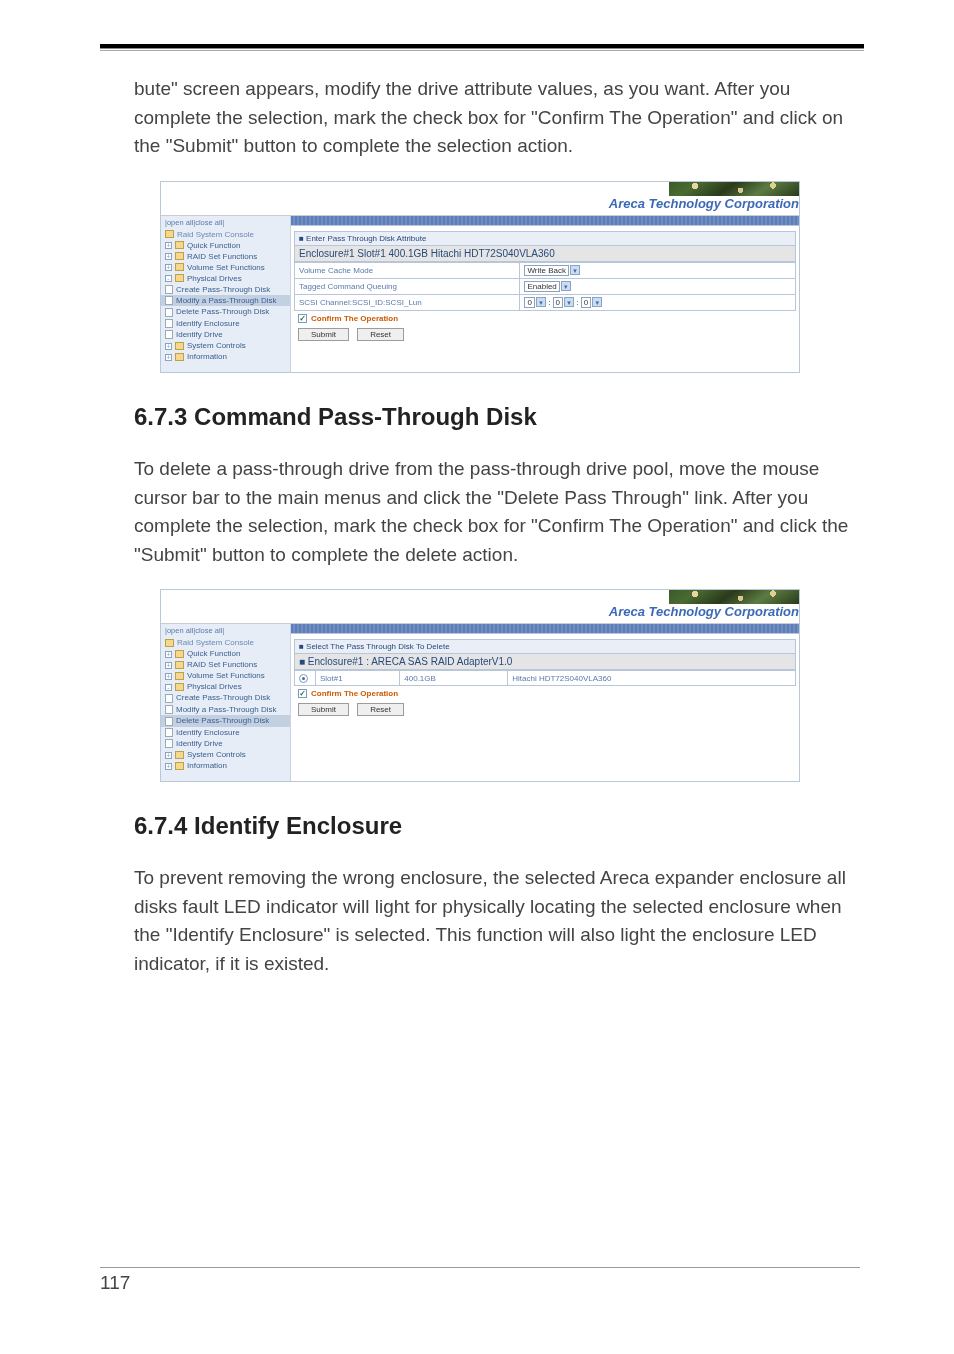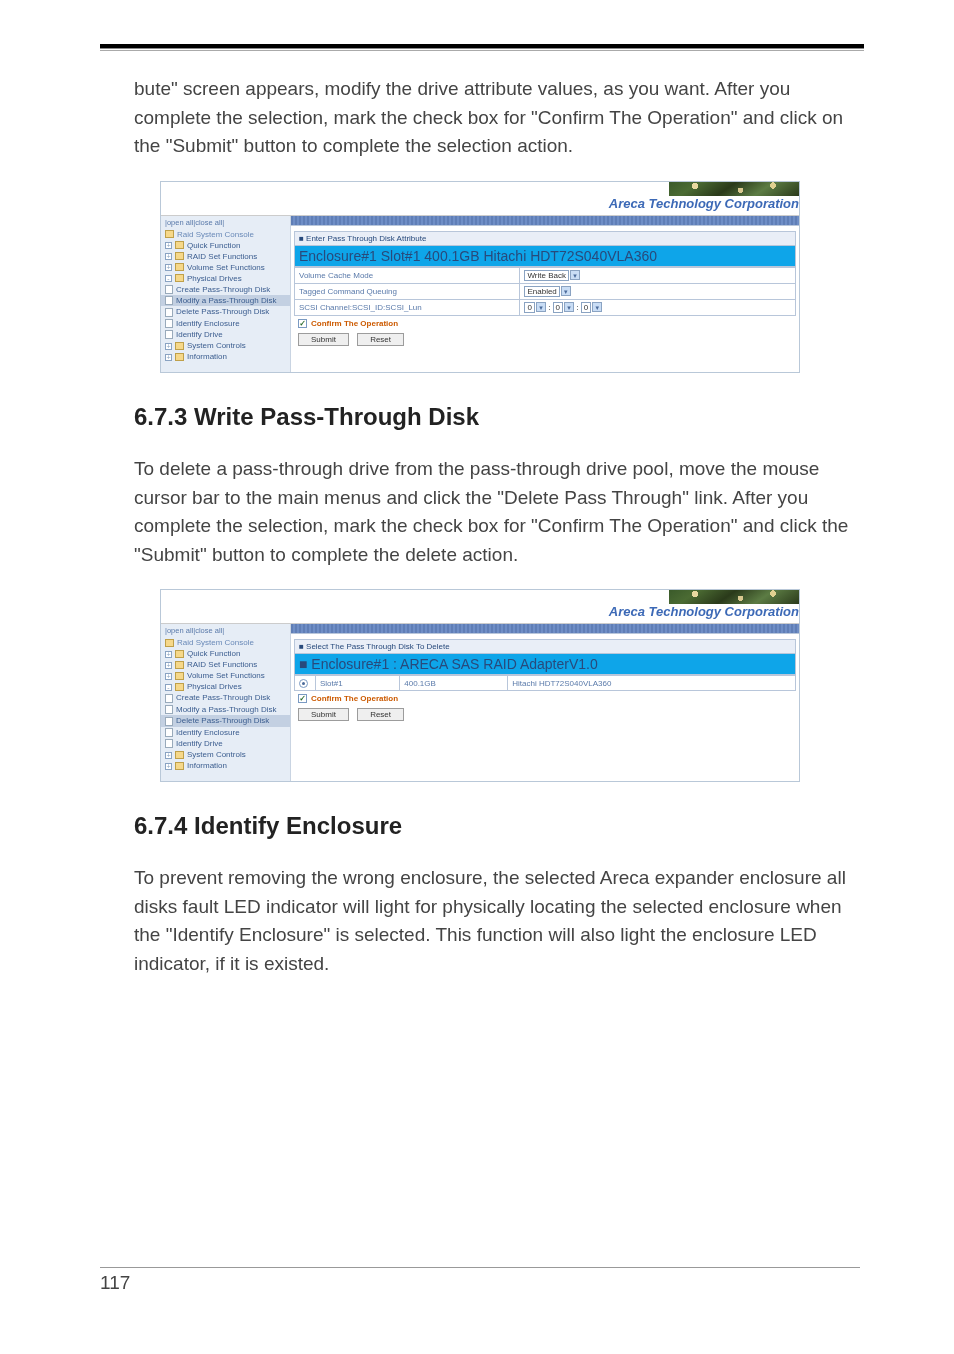--- a/index.html
+++ b/index.html
@@ -135,22 +135,22 @@
     border-bottom:1px solid #b8c6da;
   }
   .panel-title {
     margin-top:12px;
     background:#e9eef7;
     border:1px solid #b8c6da;
     padding:2px 4px;
     font-size:8px;color:#284a7c;
   }
   .panel-sub {
-    background:#0ea5e9;border:1px solid #b8c6da;border-top:0;
-    padding:2px 4px;font-size:14px;color:#284a7c;
+    background:#e5e5e5;border:1px solid #b8c6da;border-top:0;
+    padding:2px 4px;font-size:10px;color:#284a7c;
   }
   table.attr { width:100%; border-collapse:collapse; font-size:8px; }
   table.attr td { border:1px solid #b8c6da; padding:2px 4px; color:#5a7aaa; }
   table.attr td.val { width:55%; color:#222; }
   .sel-box {
     display:inline-block;border:1px solid #8aa3c2;background:#fff;
     font-size:8px;padding:0 2px;color:#333;
   }
   .sel-arrow{
     display:inline-block;width:10px;height:10px;background:#c9ddf5;
@@ -254,21 +254,21 @@
           </table>
         <div class="confirm-row">
           <span class="chk">✓</span><span>Confirm The Operation</span>
         </div>
         <span class="btn">Submit</span>
         <span class="btn">Reset</span>
       </div>
     </div>
   </div>
 
-  <h2 class="section-heading">6.7.3 Write Pass-Through Disk</h2>
+  <h2 class="section-heading">6.7.3 Command Pass-Through Disk</h2>
   <p class="body-text">To delete a pass-through drive from the pass-through drive pool, move the mouse cursor bar to the main menus and click the "Delete Pass Through" link. After you complete the selection, mark the check box for "Confirm The Operation" and click the "Submit" button to complete the delete action.</p>
 
   <div class="screenshot">
     <div class="ss-header">
       <div class="ss-logo"></div>
       <div class="ss-brand">Areca Technology Corporation</div>
     </div>
     <div class="ss-body">
       <div class="ss-sidebar">
         <div class="ss-open-close">

